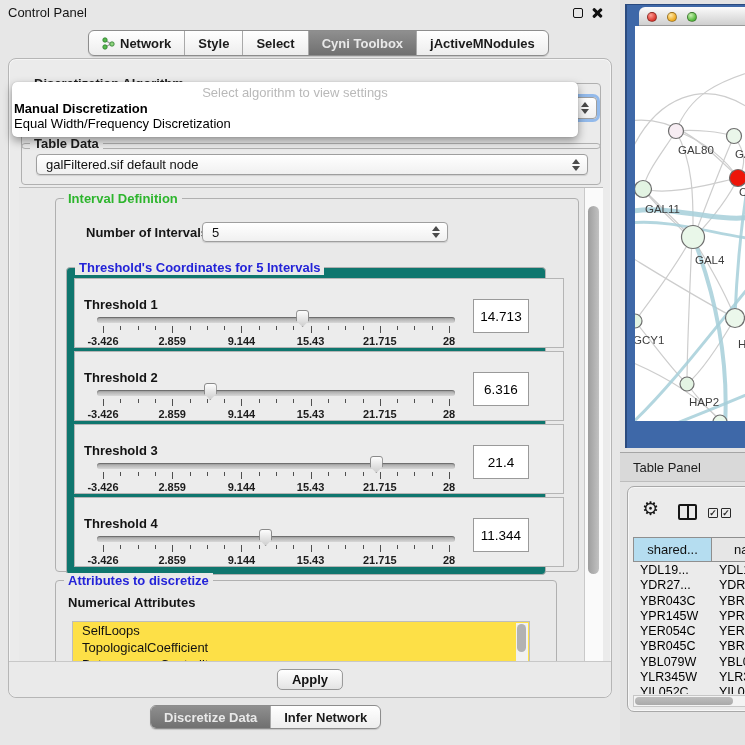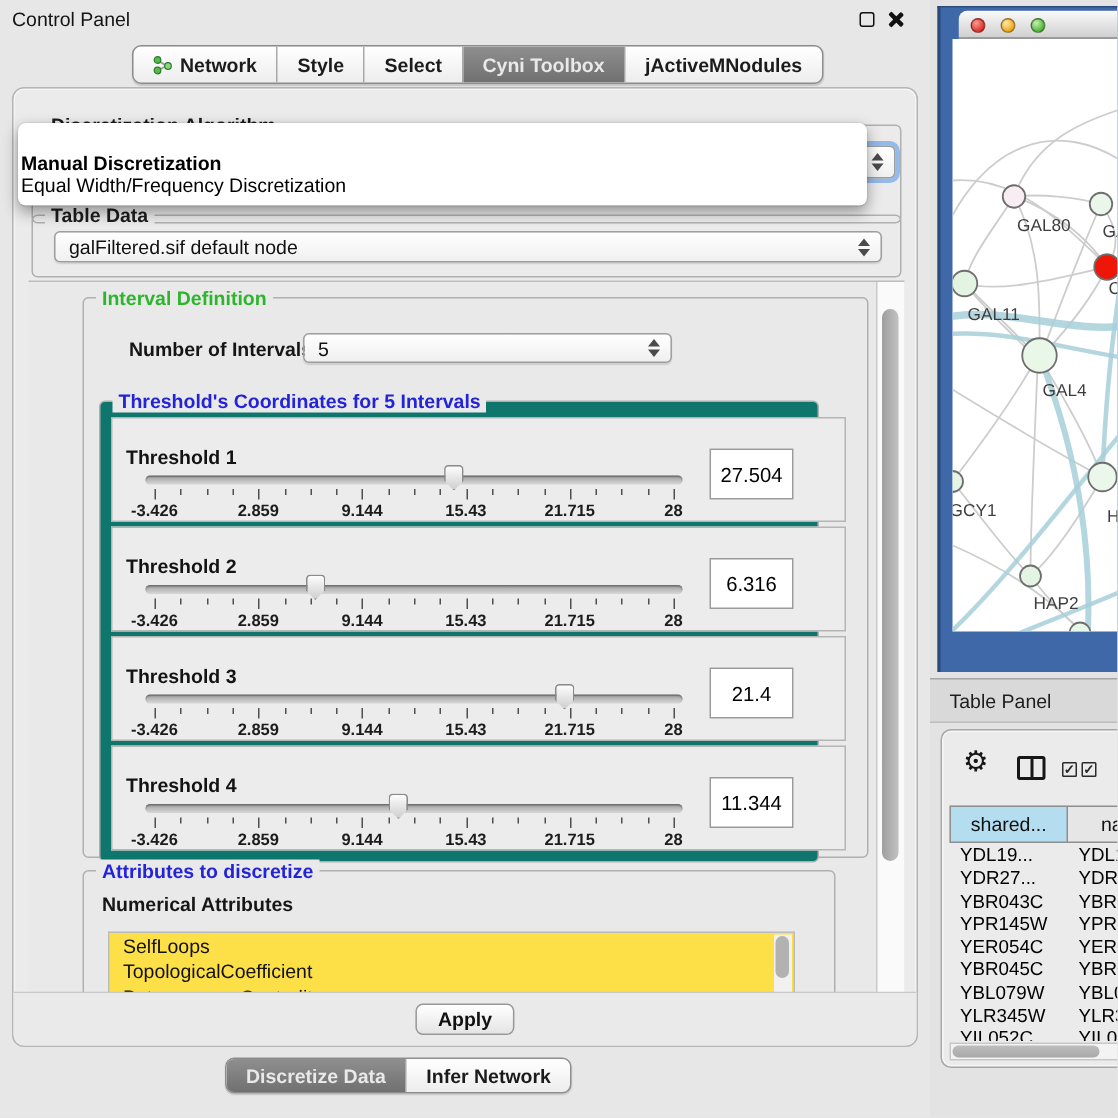--- a/index.html
+++ b/index.html
@@ -193,21 +193,21 @@
                   <div class="tick" style="left: 248.2px; height: 4px;"></div>
                   <div class="tick" style="left: 265.5px; height: 4px;"></div>
                   <div class="tick" style="left: 282.8px; height: 7px;"></div>
                   <div class="ticklabel" style="left: 282.8px;">21.715</div>
                   <div class="tick" style="left: 300.1px; height: 4px;"></div>
                   <div class="tick" style="left: 317.4px; height: 4px;"></div>
                   <div class="tick" style="left: 334.7px; height: 4px;"></div>
                   <div class="tick" style="left: 352px; height: 7px;"></div>
                   <div class="ticklabel" style="left: 352px;">28</div>
                 </div>
-              <div class="valbox">27.504</div>
+              <div class="valbox">14.713</div>
             </div>
 
             <div class="thr-row" style="top:83px;">
               <span class="thr-label">Threshold 2</span>
               <div class="track"></div>
               <div class="sthumb" style="left: 128.76px;"></div>
               <div class="tickrow">
                   <div class="tick" style="left: 6px; height: 7px;"></div>
                   <div class="ticklabel" style="left: 6px;">-3.426</div>
                   <div class="tick" style="left: 23.3px; height: 4px;"></div>
@@ -330,20 +330,21 @@
             <div class="thumb"></div>
           </div>
       </div>
 
       <div class="apply-row">
         <div class="btn">Apply</div>
       </div>
     </div>
 
     <div class="popup">
+      <div class="hint">Select algorithm to view settings</div>
       <div class="item b">Manual Discretization</div>
       <div class="item n">Equal Width/Frequency Discretization</div>
     </div>
 
     <div class="bottom-tabbar seg">
       <div class="tab sel" style="height:22px;">
           <span>Discretize Data</span>
         </div>
       <div class="tab" style="height:22px;">
           <span>Infer Network</span>

